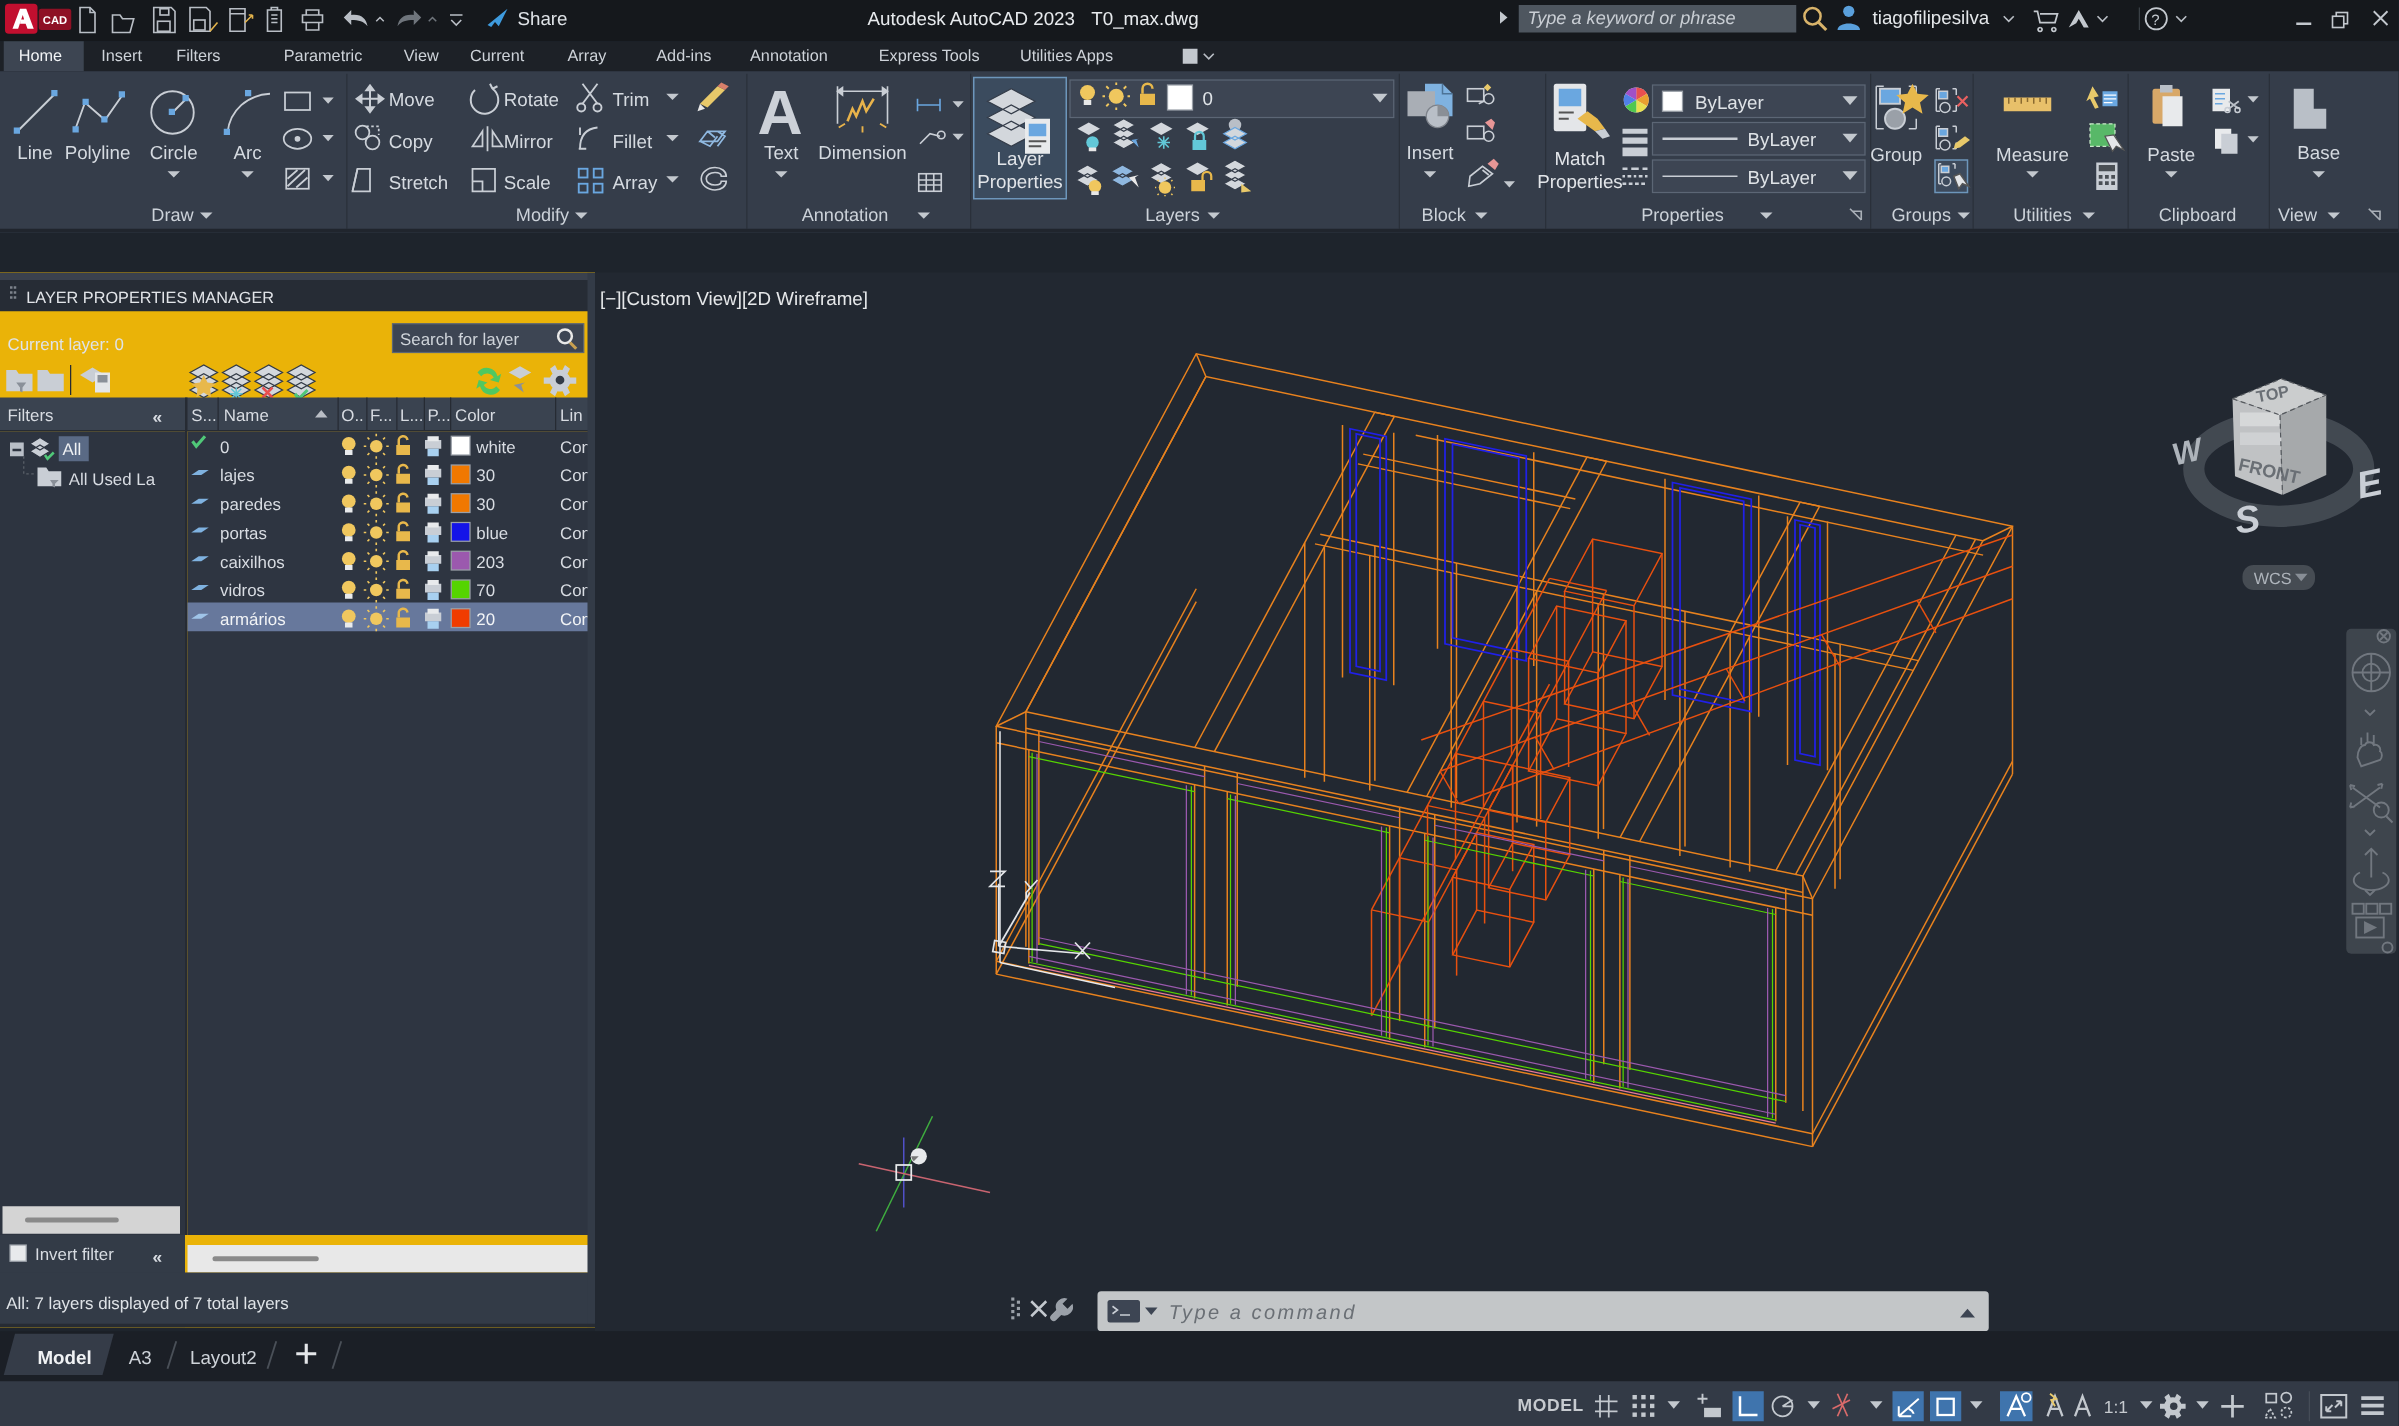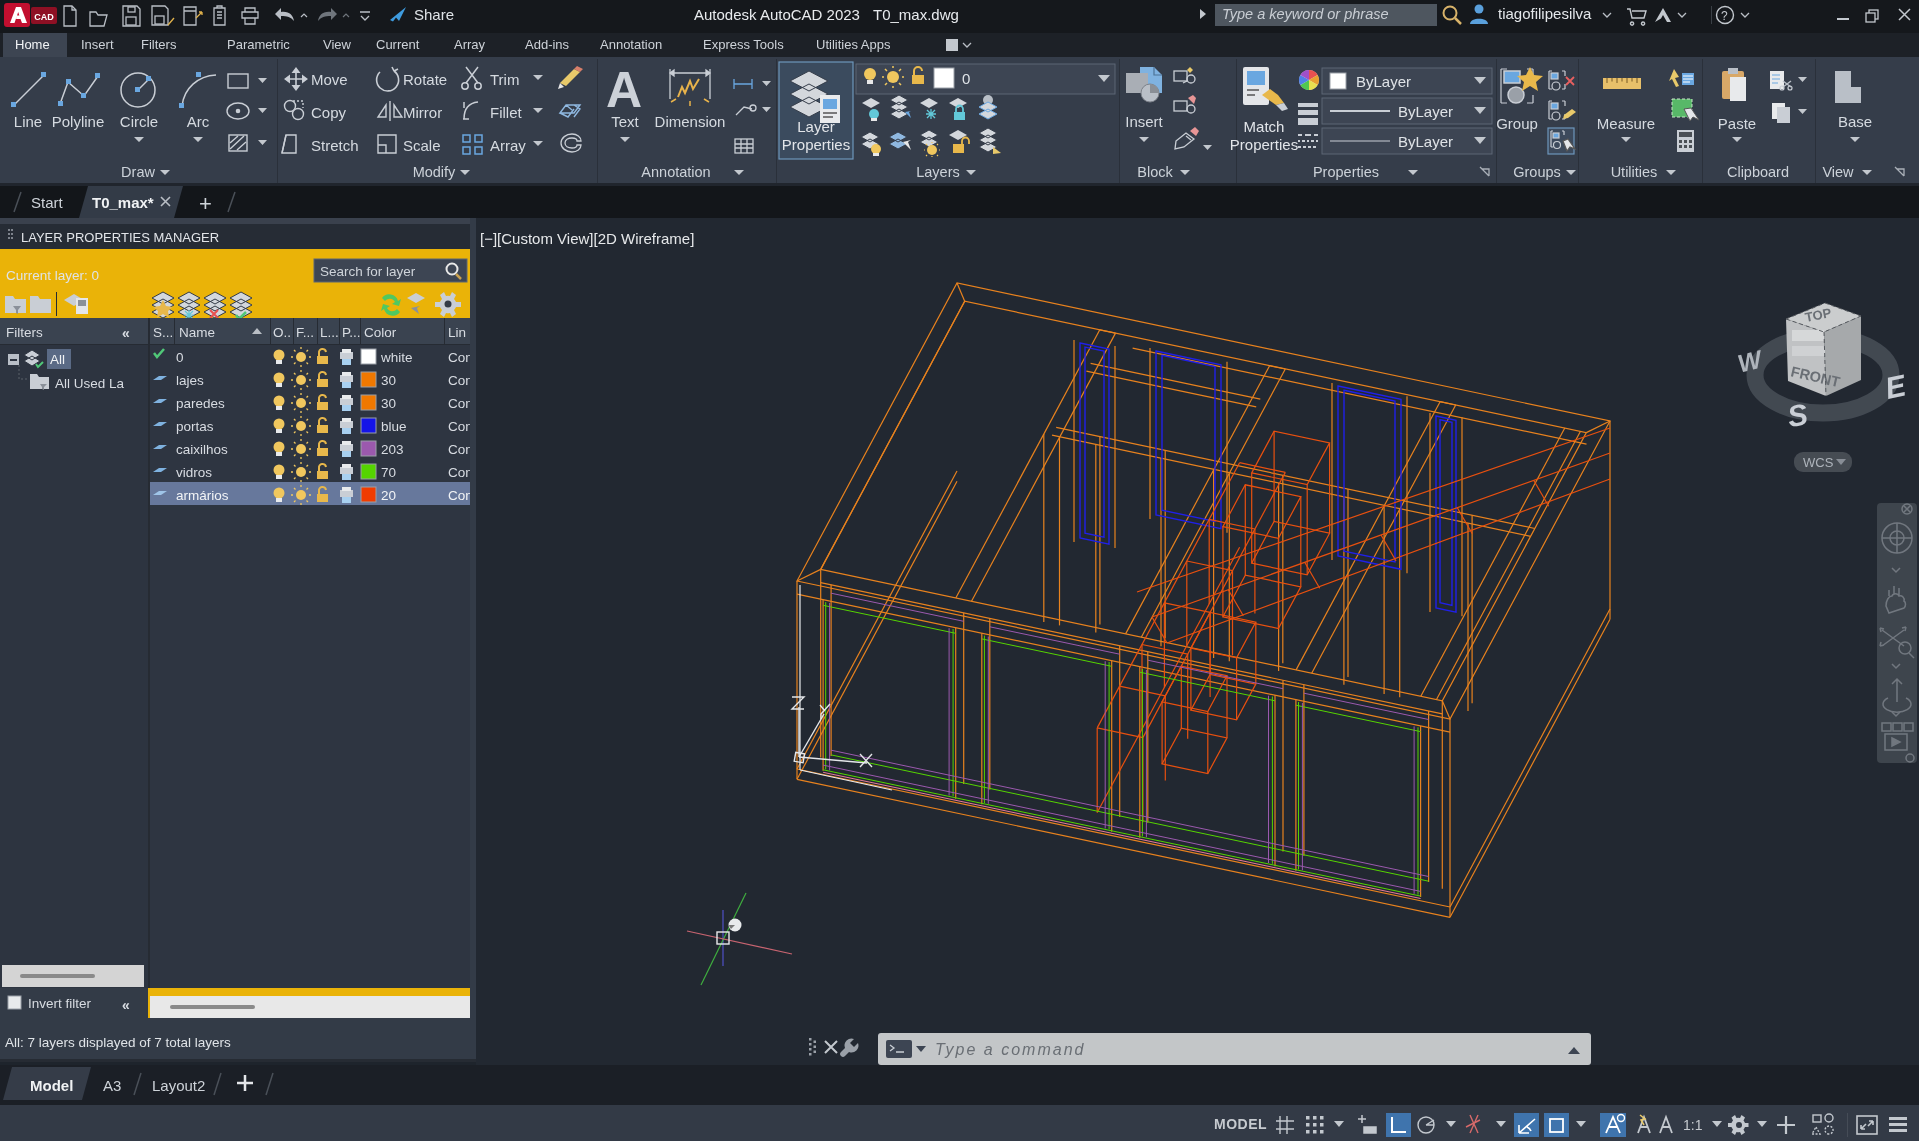--- a/index.html
+++ b/index.html
@@ -436,31 +436,20 @@
     </g>
     <text x="1758" y="120" font-size="14.5" fill="#ccd2d9" text-anchor="middle">Clipboard</text>
 
     <path d="M1835 14 h16 v16 h10 v16 h-26 z" fill="#b9bfc7"></path>
     <text x="1855" y="70" font-size="15" fill="#d5dae0" text-anchor="middle">Base</text>
     <path d="M1850 80 l5 5 l5 -5 z" fill="#c3c8ce"></path>
     <text x="1838" y="120" font-size="14.5" fill="#ccd2d9" text-anchor="middle">View</text>
     <path d="M1862 113 l5 5 l5 -5 z" fill="#c3c8ce"></path>
     <path d="M1897 112 h7 v7 m0 0 l-9 -9" stroke="#aab0b8" fill="none" stroke-width="1.3"></path>
   </svg>
-  </div>
-  <div id="filetabs" class="abs">
-    <svg class="abs" style="left:0;top:0" width="1919" height="32" font-family="Liberation Sans, sans-serif">
-      <path d="M14 26 l7 -20" stroke="#4a5058" stroke-width="1.5" fill="none"></path>
-      <text x="31" y="22" font-size="15" fill="#ced3d9">Start</text>
-      <path d="M88 0 L183 0 L174 32 L79 32 Z" fill="#333b47"></path>
-      <text x="92" y="22" font-size="15" fill="#f0f2f4" font-weight="bold">T0_max*</text>
-      <path d="M161 11 l9 9 M170 11 l-9 9" stroke="#b9bec5" stroke-width="1.6"></path>
-      <text x="199" y="25" font-size="22" fill="#ced3d9">+</text>
-      <path d="M228 26 l7 -20" stroke="#4a5058" stroke-width="1.5" fill="none"></path>
-    </svg>
   </div>
   <div id="viewport" class="abs" style="overflow:hidden">
     <svg class="abs" style="left:0;top:0" width="1443" height="847" font-family="Liberation Sans, sans-serif">
       <style>
         .o{stroke:#e8821e;stroke-width:1.2;fill:none}
         .b{stroke:#2020e8;stroke-width:1.4;fill:none}
         .r{stroke:#e8500f;stroke-width:1.2;fill:none}
         .g{stroke:#55d400;stroke-width:1;fill:none}
         .p{stroke:#9b59ae;stroke-width:1;fill:none}
         .pk{stroke:#e87a9a;stroke-width:1;fill:none}

